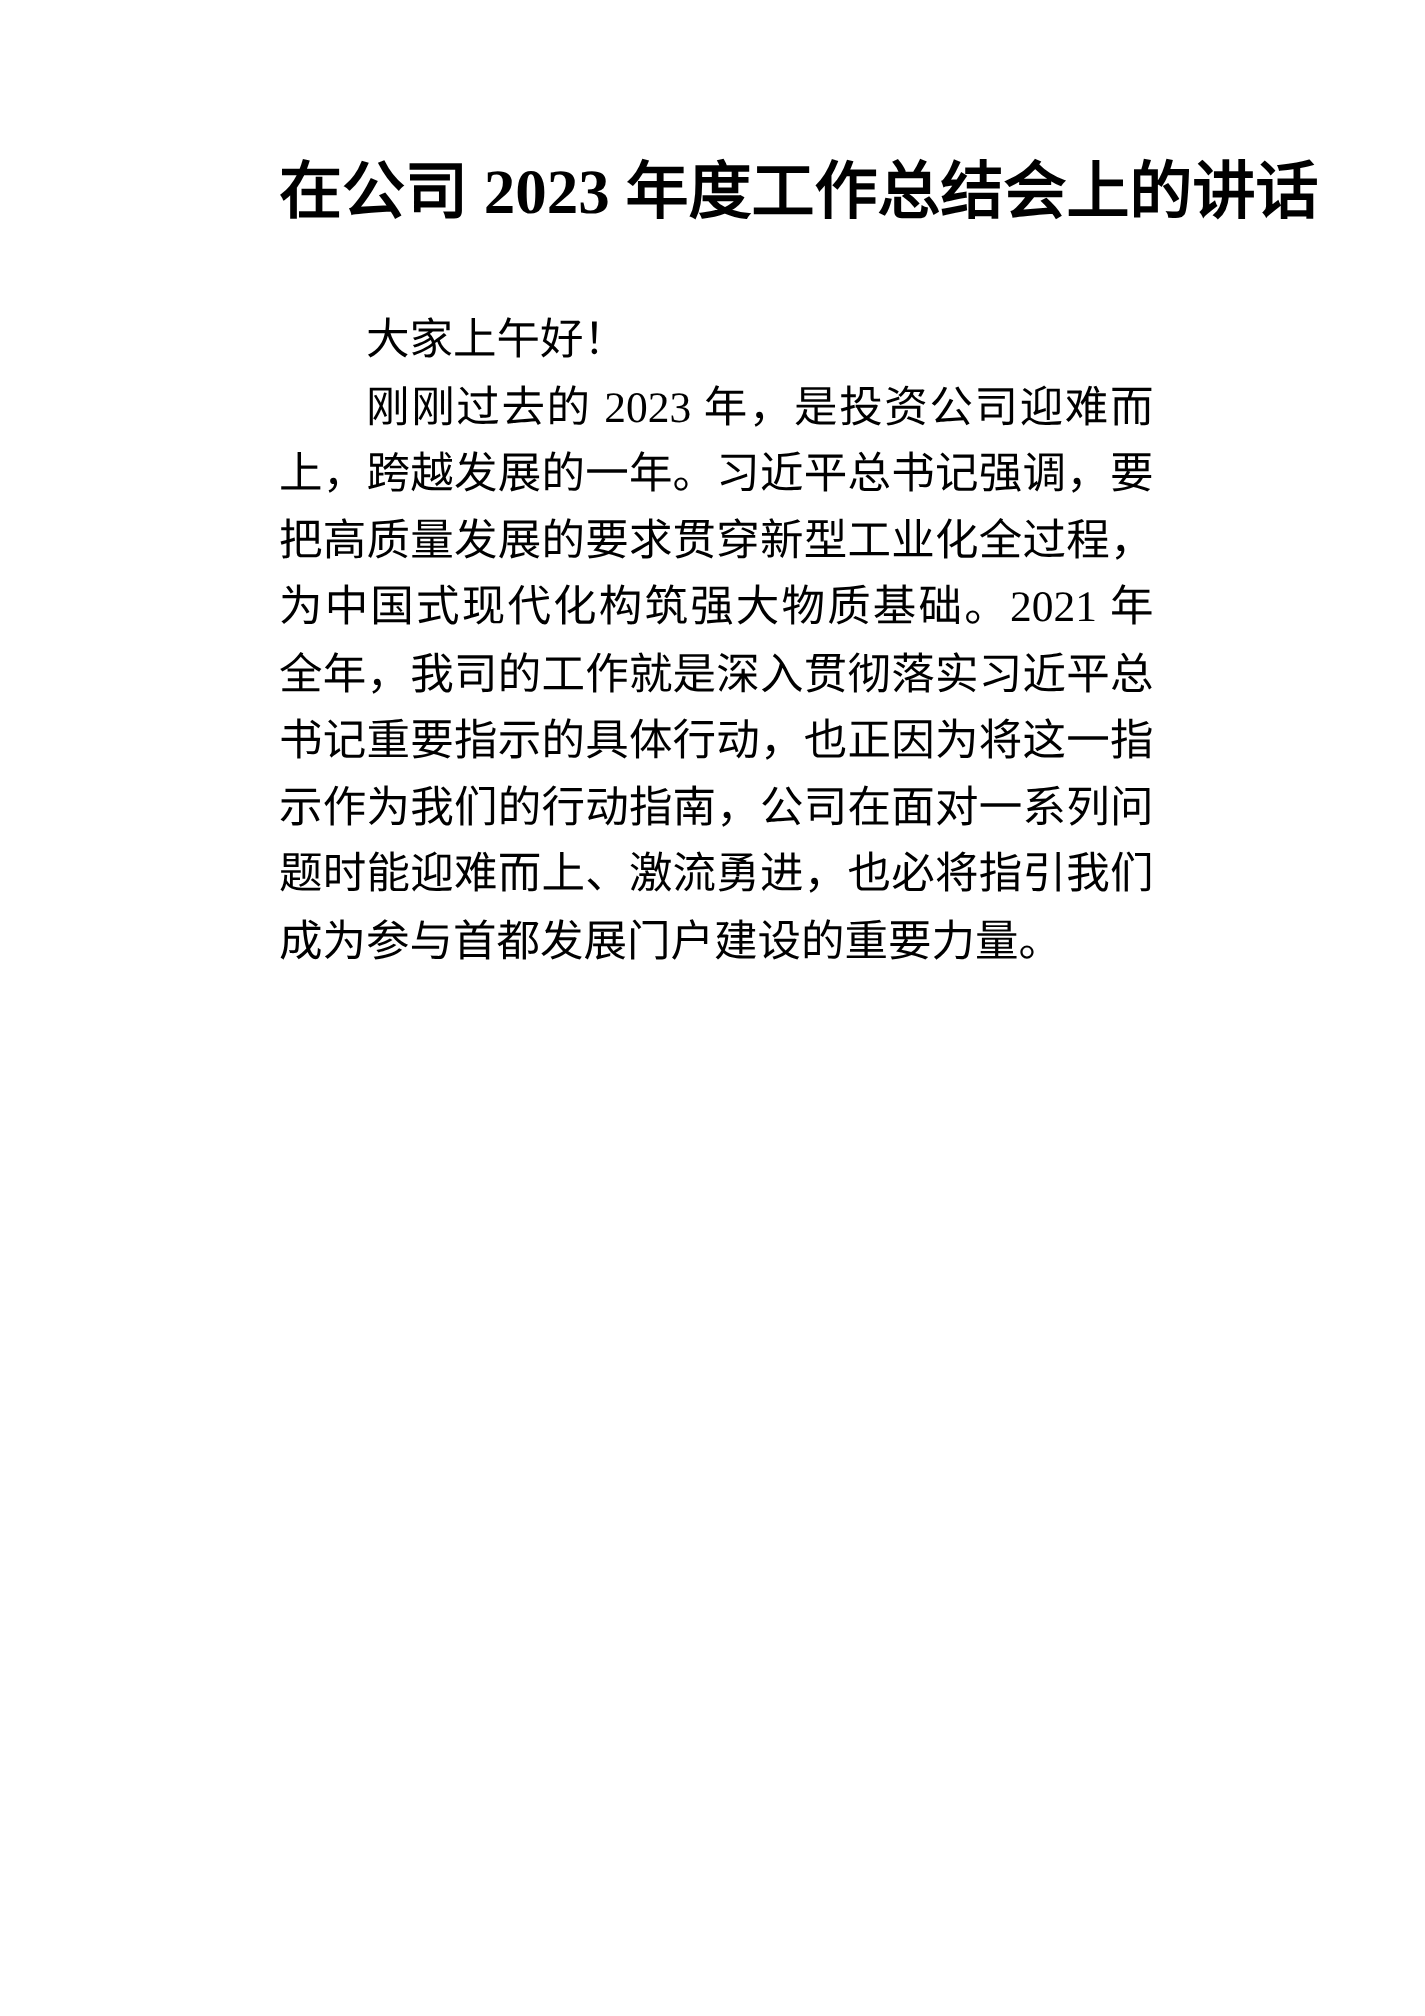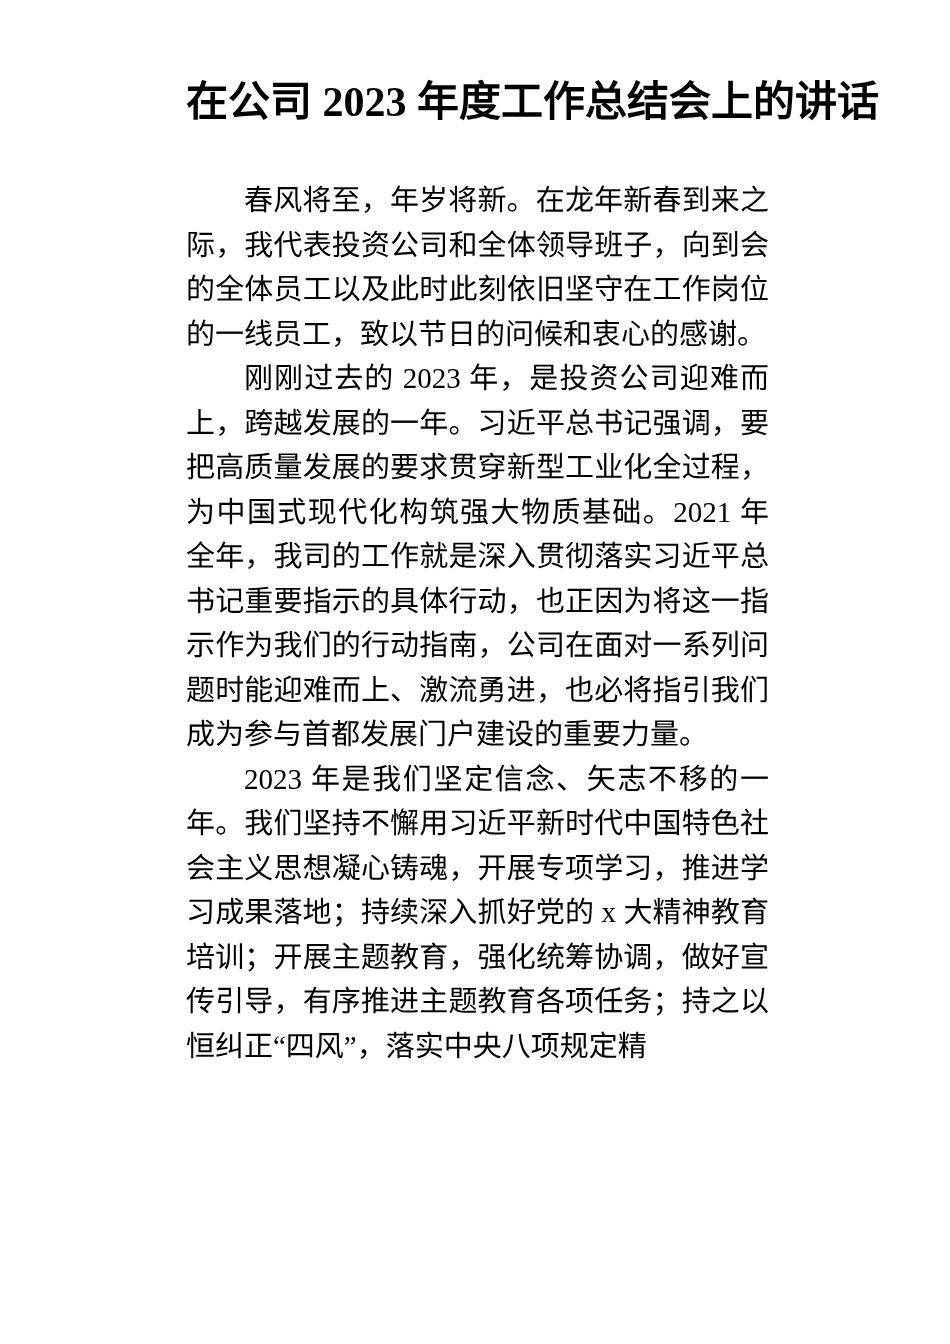--- a/index.html
+++ b/index.html
@@ -8,21 +8,21 @@
     padding: 0;
     background: #ffffff;
   }
   .page {
     position: relative;
     width: 808px;
     height: 1344px;
     margin: 0 auto;
     background: #ffffff;
     box-sizing: border-box;
-    padding: 77px 110px 0 115px;
+    padding: 104px 110px 0 115px;
     overflow: hidden;
     color: #000000;
   }
   .doc-title {
     margin: 0 0 51px 0;
     font-family: "Liberation Serif", "DejaVu Serif", serif;
     font-weight: bold;
     font-size: 42px;
     line-height: 50px;
     text-align: center;
@@ -44,17 +44,16 @@
     text-indent: 0;
   }
 </style>
 </head>
 <body>
 
 <div class="page">
   <h1 class="doc-title">在公司 2023 年度工作总结会上的讲话</h1>
 
   <div class="doc-body">
-    <p class="para">春风将至，年岁将新。在龙年新春到来之际，我代表投资公司和全体领导班子，向到会的全体员工以及此时此刻依旧坚守在工作岗位的一线员工，致以节日的问候和衷心的感谢。</p>
+    <p class="para">大家上午好！</p>
     <p class="para">刚刚过去的 2023 年，是投资公司迎难而上，跨越发展的一年。习近平总书记强调，要把高质量发展的要求贯穿新型工业化全过程，为中国式现代化构筑强大物质基础。2021 年全年，我司的工作就是深入贯彻落实习近平总书记重要指示的具体行动，也正因为将这一指示作为我们的行动指南，公司在面对一系列问题时能迎难而上、激流勇进，也必将指引我们成为参与首都发展门户建设的重要力量。</p>
-    <p class="para">2023 年是我们坚定信念、矢志不移的一年。我们坚持不懈用习近平新时代中国特色社会主义思想凝心铸魂，开展专项学习，推进学习成果落地；持续深入抓好党的 x 大精神教育培训；开展主题教育，强化统筹协调，做好宣传引导，有序推进主题教育各项任务；持之以恒纠正“四风”，落实中央八项规定精</p>
   </div>
 </div>
 
 </body></html>

